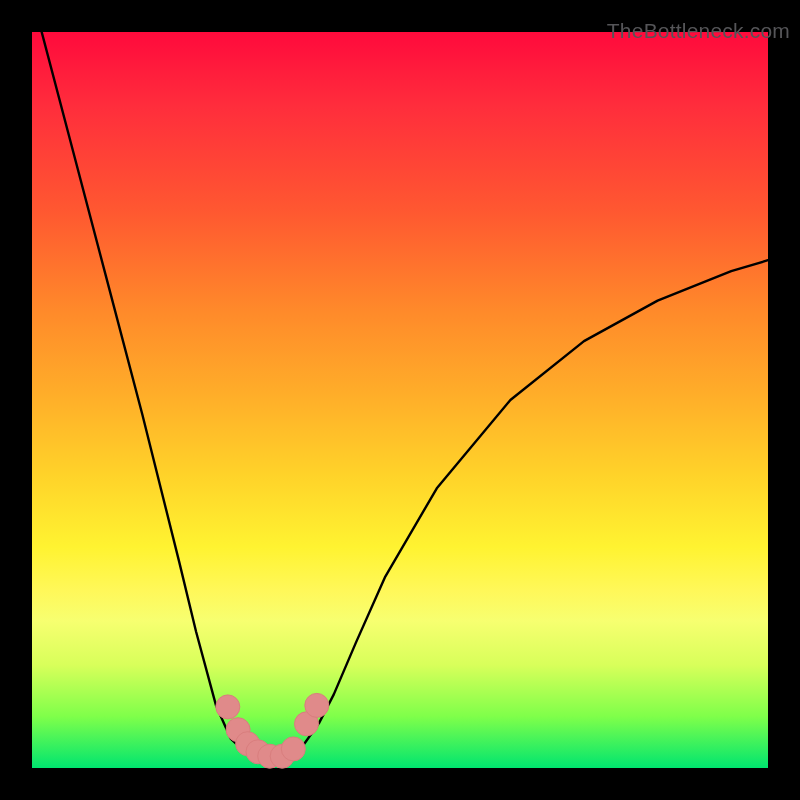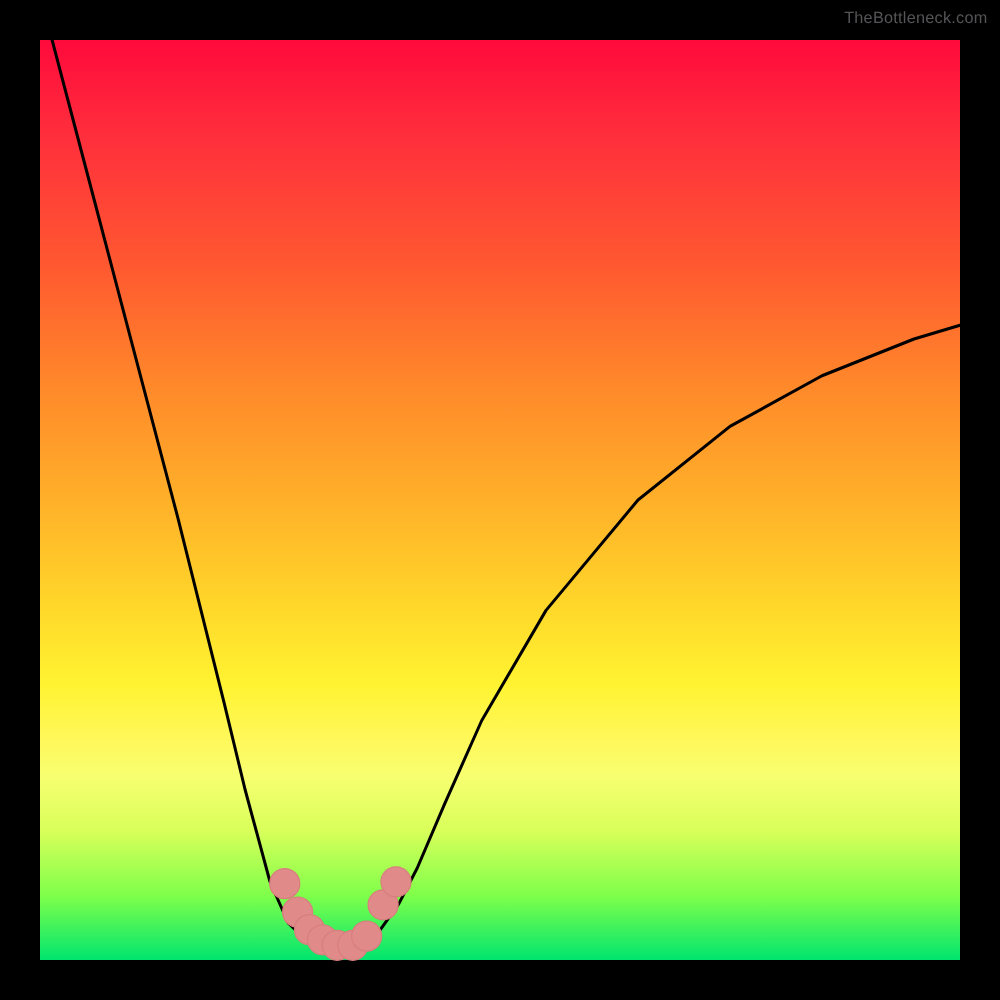--- a/index.html
+++ b/index.html
@@ -36,24 +36,24 @@
       #fff331 70%,
       #fff85a 76%,
       #f7ff70 80%,
       #d8ff5a 86%,
       #7fff4a 93%,
       #00e56f 100%
     );
   }
   .watermark {
     position: absolute;
-    top: 6px;
+    top: 19px;
     right: 10px;
     color: #555558;
-    font-size: 13px;
+    font-size: 21px;
     letter-spacing: 0.2px;
     font-weight: 400;
   }
   svg.curves {
     position: absolute;
     top: 0;
     left: 0;
   }
 </style>
 </head>

